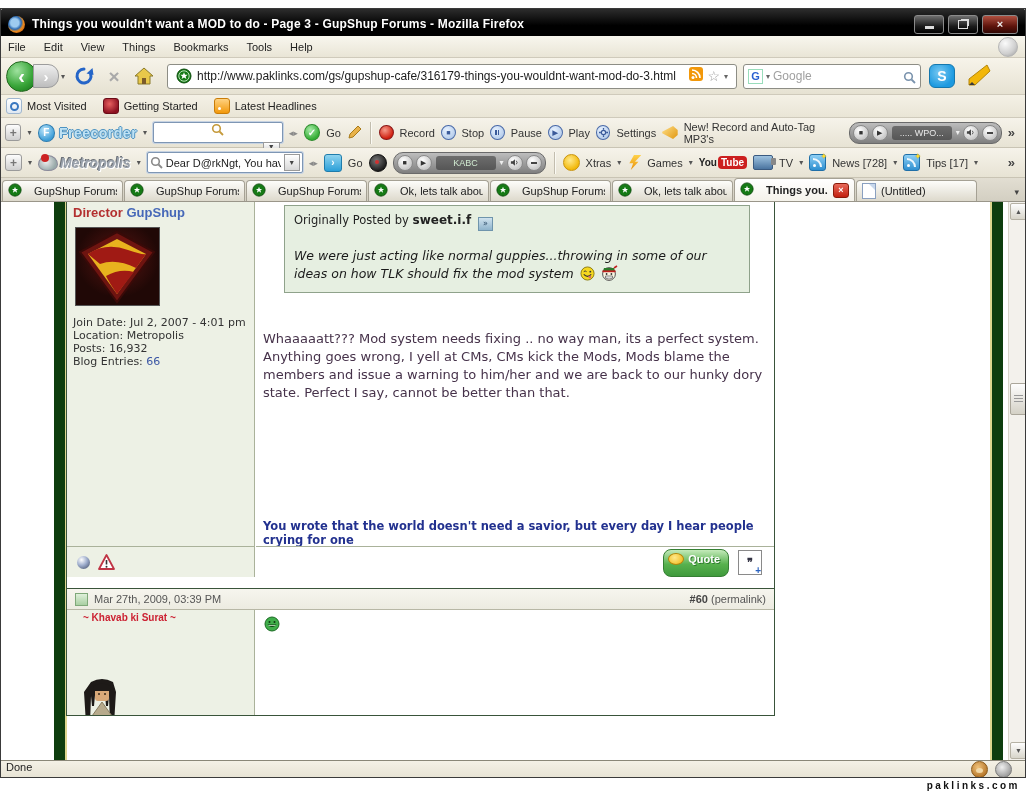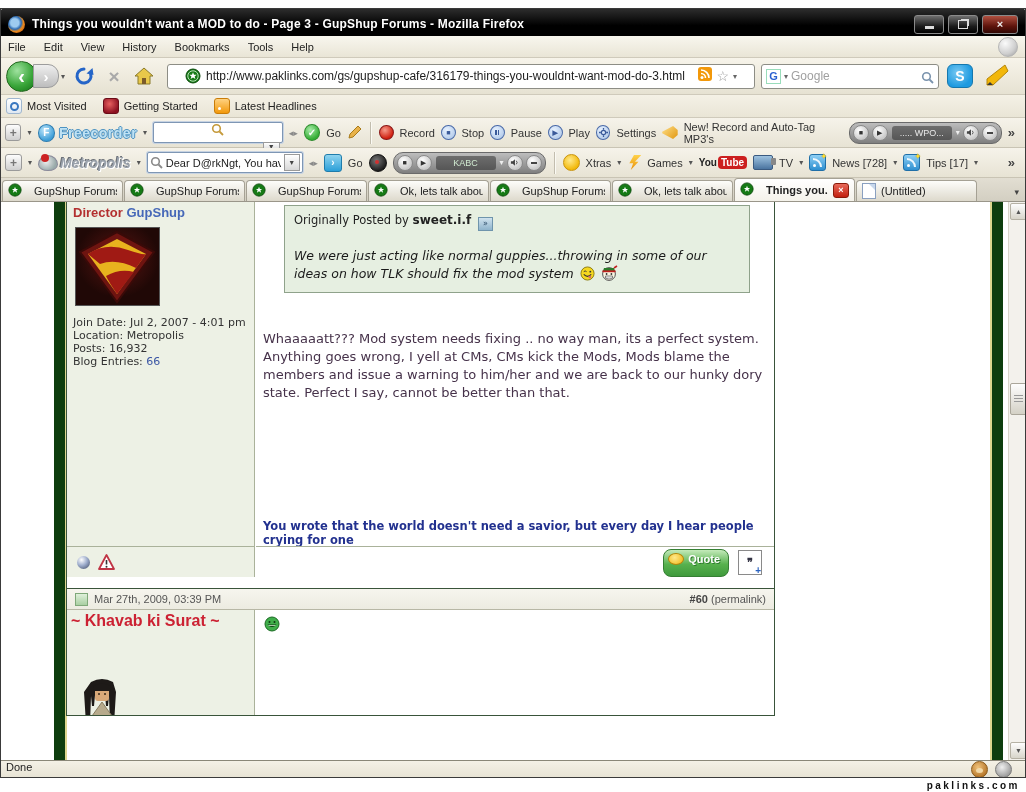--- a/index.html
+++ b/index.html
@@ -40,21 +40,21 @@
   .backbtn{width:29px;height:29px;border-radius:50%;
            background:radial-gradient(circle at 35% 30%,#9fe29f,#3aa63a 55%,#0f6e12);
            border:1px solid #23671f;color:#fff;font-size:20px;font-weight:bold;line-height:1;}
   .fwdbtn{width:24px;height:22px;border-radius:0 11px 11px 0;margin-left:-4px;
           background:linear-gradient(#efefef,#bdbdbd);border:1px solid #9c9c9c;
           color:#fff;font-size:15px;font-weight:bold;}
   .navdrop{font-size:8px;color:#555;margin:0 4px 0 2px;}
   .reloadbtn,.stopbtn,.homebtn{width:24px;height:24px;margin:0 3px;}
   .stopx{color:#a9a9a9;font-size:19px;font-weight:bold;line-height:1;}
   .urlbar{flex:0 0 auto;width:552px;height:23px;background:#fff;border:1px solid #8d8d85;
-          border-radius:3px;margin:0 6px 0 8px;display:flex;align-items:center;padding:0 17px;}
+          border-radius:3px;margin:0 6px 0 8px;display:flex;align-items:center;padding:0 8px;}
   .fav-green{width:16px;height:16px;flex:0 0 auto;margin-right:5px;}
   .urltext{font-size:12px;color:#1c1c1c;white-space:nowrap;overflow:hidden;flex:1;}
   .urlicons{display:flex;align-items:center;gap:4px;margin-left:4px;}
   .star{color:#9a9a9a;font-size:14px;line-height:1;}
   .smalldrop{font-size:8px;color:#666;}
   .searchbox{width:168px;height:23px;background:#fff;border:1px solid #8d8d85;border-radius:3px;
              display:flex;align-items:center;padding:0 4px;gap:3px;}
   .gicon{width:15px;height:15px;border:1px solid #9db;box-sizing:border-box;background:#fff;
          color:#2a5fd0;font-weight:bold;font-size:11px;display:flex;align-items:center;justify-content:center;}
   .searchph{color:#a0a0a0;font-size:12px;flex:1;}
@@ -217,21 +217,21 @@
   .mquote::after{content:"+";position:absolute;right:0;bottom:-2px;color:#2a62c0;font-size:10px;font-weight:bold;}
 
   .p2head{position:absolute;left:0;right:0;top:0;height:21px;background:linear-gradient(#f6f5ee,#ecebe1);
           border-bottom:1px solid #b7b7a5;display:flex;align-items:center;padding:0 8px;gap:6px;
           font-size:11px;color:#555;box-sizing:border-box;}
   .p2head .num{margin-left:auto;}
   .p2head .num b{color:#444;}
   .sqicon{width:11px;height:11px;background:linear-gradient(#dff0da,#a9cfa2);border:1px solid #7fa879;}
   .p2-ucol{top:21px;bottom:0;height:auto;}
   .uname2{font-weight:bold;font-size:13px;color:#3c5aa8;padding:6px 6px 0;}
-  .utitle2{font-weight:bold;font-size:16px;color:#cc2233;padding:2px 4px 0;}
+  .utitle2{font-weight:bold;font-size:10px;color:#cc2233;padding:2px 16px 0;}
   .avatar2{position:absolute;left:10px;top:68px;width:50px;height:70px;}
   .ustats2{position:absolute;left:6px;top:146px;width:176px;font-size:11px;color:#333;line-height:13px;
            font-family:"DejaVu Sans",sans-serif;}
   .grin{position:absolute;left:197px;top:27px;}
 
   
   .statusbar{top:760px;height:18px;background:linear-gradient(#f4f1e6,#e7e3d4);
              border-top:1px solid #8a8778;display:flex;align-items:flex-start;padding:0 6px;
              font-size:11px;color:#222;}
   .stat-icons{margin-left:auto;display:flex;gap:7px;align-items:center;padding-right:8px;}
@@ -260,21 +260,21 @@
           <span class="restsq"></span>
         </span>
       <span class="wbtn close">×</span>
     </div>
   </div>
 
   <div class="bar menubar">
     <span>File</span>
     <span>Edit</span>
     <span>View</span>
-    <span>History</span>
+    <span>Things</span>
     <span>Bookmarks</span>
     <span>Tools</span>
     <span>Help</span>
     <span class="throbber"></span>
   </div>
 
   <div class="bar navbar">
     <span class="navbtn backbtn">‹</span>
     <span class="navbtn fwdbtn">›</span>
     <span class="navdrop">▾</span>

